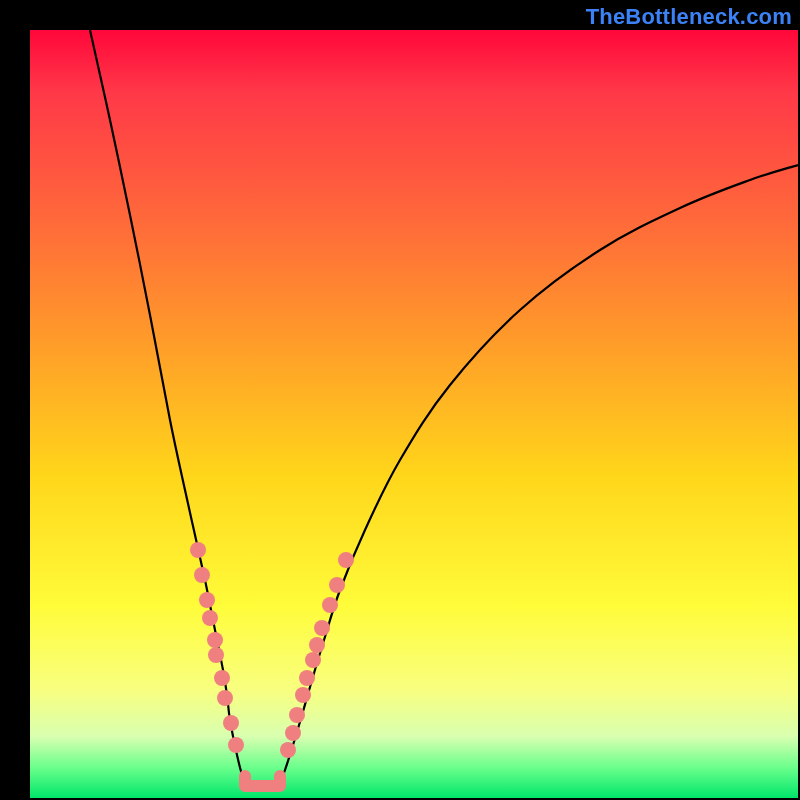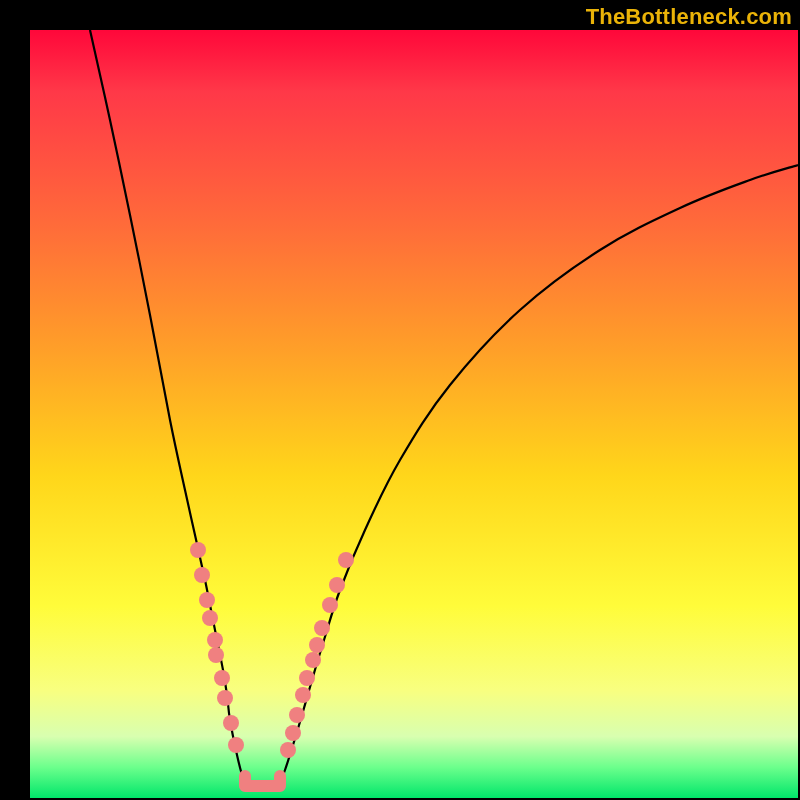--- a/index.html
+++ b/index.html
@@ -27,21 +27,21 @@
       #f8ff80 86%,
       #d8ffb0 92%,
       #6cff8c 96%,
       #00e66a 100%
     );
   }
   .watermark {
     position: absolute;
     top: 4px;
     right: 8px;
-    color: #eab308;
+    color: #3b82f6;
     font-size: 22px;
     font-weight: 600;
     letter-spacing: 0.2px;
     z-index: 10;
   }
   svg.plot {
     position: absolute;
     left: 0;
     top: 0;
     width: 768px;

